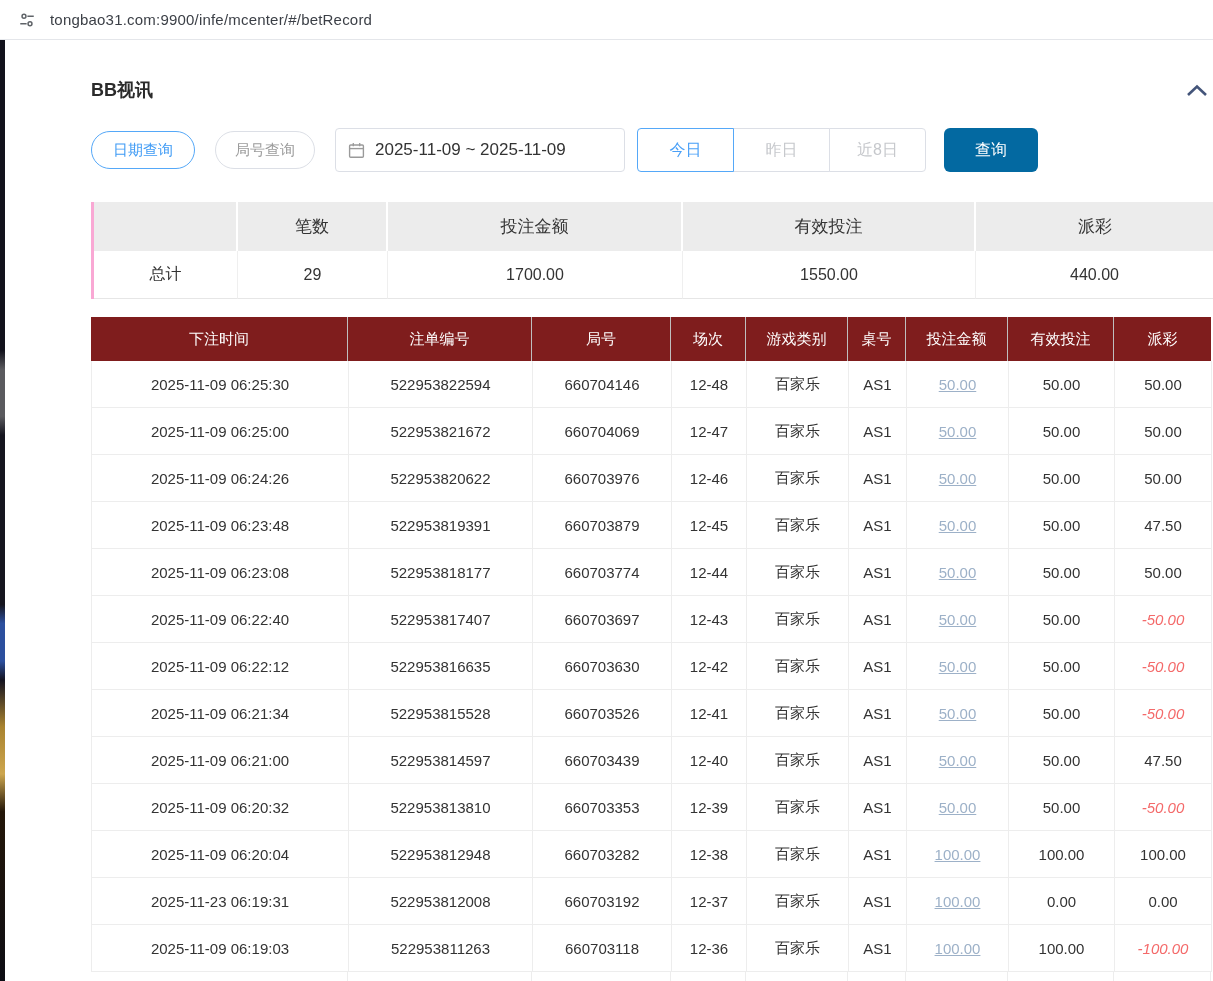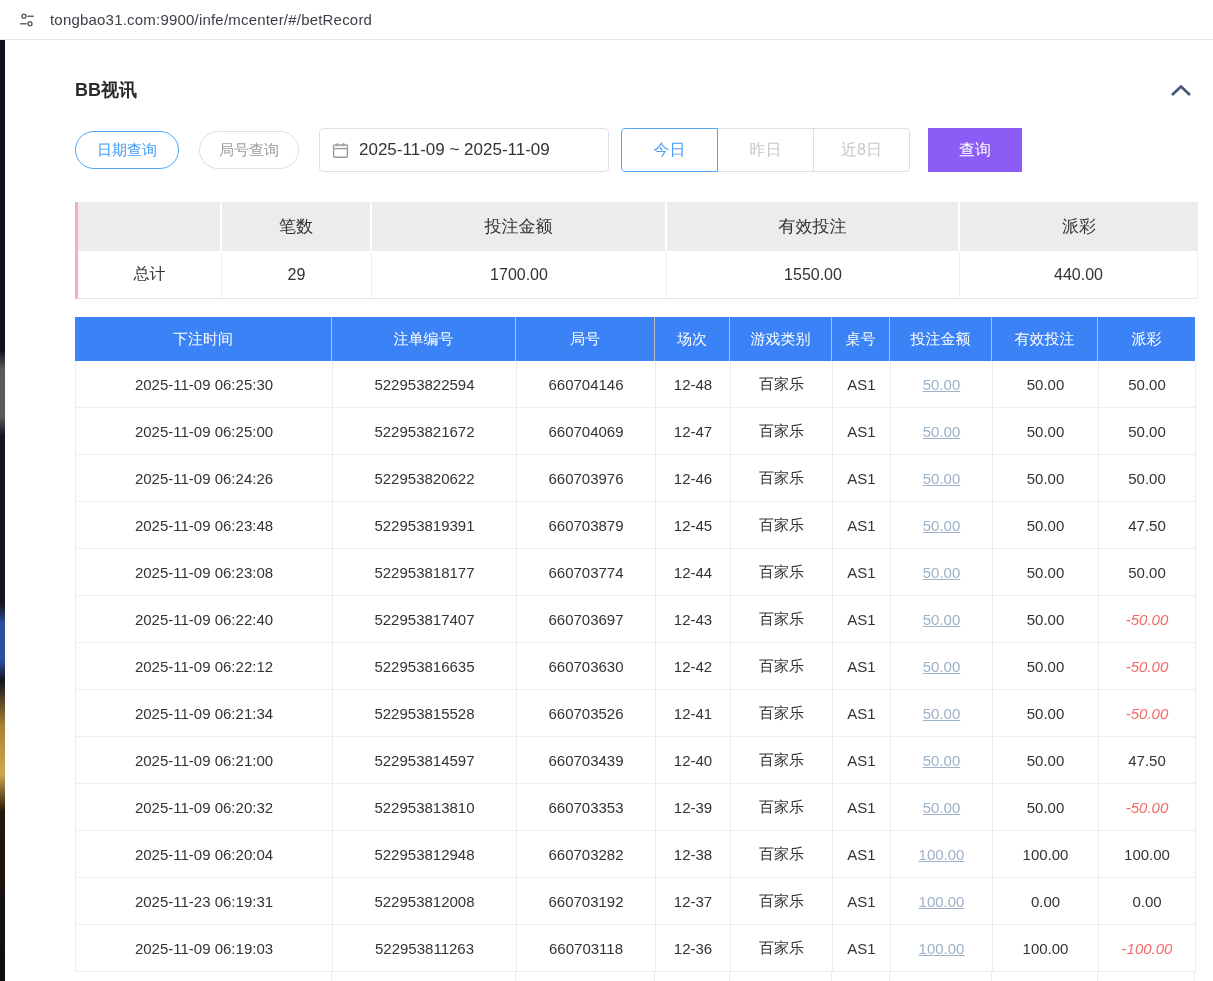--- a/index.html
+++ b/index.html
@@ -17,21 +17,21 @@
   
   .left-sliver { position:absolute; left:0; top:40px; width:5px; height:941px;
     background:linear-gradient(180deg,
       #12121c 0%, #12121c 33%,
       #5a5a5e 35%, #5a5a5e 40%, #15151f 42%,
       #15151f 60%, #2c4f9e 62%, #2c4f9e 66%,
       #141320 68%, #a9832f 73%, #cda64e 78%,
       #241709 82%, #0d0d14 100%); }
 
   
-  .panel { position:absolute; left:5px; top:40px; width:1124px; height:941px;
+  .panel { position:absolute; left:21px; top:40px; width:1124px; height:941px;
            background:#fff; padding:38px 14px 0 70px; }
 
   .title-row { display:flex; justify-content:space-between; align-items:center;
                width:1120px; }
   .page-title { font-size:18px; font-weight:bold; color:#2b2b2b; }
   .collapse-btn { width:28px; height:20px; display:flex; align-items:center;
                   justify-content:center; cursor:pointer; }
 
   
   .filter-row { margin-top:26px; display:flex; align-items:center; height:44px; }
@@ -46,40 +46,40 @@
   .date-box .cal { margin-right:10px; display:flex; }
 
   .seg-group { display:flex; height:44px; margin-right:18px; }
   .seg-btn { width:97px; height:44px; background:#fff; font-size:16px;
              display:flex; align-items:center; justify-content:center;
              border:1px solid #dcdfe6; margin-left:-1px; cursor:pointer; color:#c6c8cc; }
   .seg-btn.first { margin-left:0; border-radius:4px 0 0 4px; }
   .seg-btn.last  { border-radius:0 4px 4px 0; }
   .seg-btn.active { border:1px solid #55a8f8; color:#4aa0f7; z-index:2;font-family:Liberation Serif, serif; }
 
-  .query-btn { width:94px; height:44px; background:#8b5cf6; color:#fff; font-size:16px;
-               border:none; border-radius:0; cursor:pointer;
+  .query-btn { width:94px; height:44px; background:#0369a1; color:#fff; font-size:16px;
+               border:none; border-radius:6px; cursor:pointer;
                display:flex; align-items:center; justify-content:center; }
 
   
   .summary { margin-top:30px; width:1120px; border-left:3px solid #f9a8d4; }
   .sum-head, .sum-body { display:grid; grid-template-columns:144px 150px 295px 293px 238px; }
   .sum-head .sh { height:49px; background:#ececec; display:flex; align-items:center;
                   justify-content:center; font-size:17px; color:#333;
                   border-right:2px solid #fff; }
   .sum-head .sh:last-child { border-right:none; }
   .sum-body .sd { height:48px; display:flex; align-items:center; justify-content:center;
                   font-size:16px; color:#333; border-right:1px solid #efefef;
                   border-bottom:1px solid #e6e6e6; }
 
   
   .bet-table { margin-top:18px; width:1120px; }
   .thead, .trow { display:grid;
     grid-template-columns:257px 184px 139px 75px 102px 58px 102px 106px 97px; }
-  .thead .th { height:44px; background:#3b82f6; color:#fff; font-size:15px;
+  .thead .th { height:44px; background:#7f1d1d; color:#fff; font-size:15px;
                display:flex; align-items:center; justify-content:center;
                border-right:1px solid #bfbfbf; }
   .thead .th:last-child { border-right:none; }
   .tbody { border-left:1px solid #ededed; }
   .trow .td { height:47px; display:flex; align-items:center; justify-content:center;
               font-size:15px; color:#333; border-right:1px solid #ededed;
               border-bottom:1px solid #ededed; background:#fff; }
   .amt-link { color:#9db1c8; text-decoration:underline; cursor:pointer; font-size:15px; }
   .td.neg { color:#f46a6a;font-style:italic; }
   .trow.partial .td { height:20px; border-bottom:none; }

